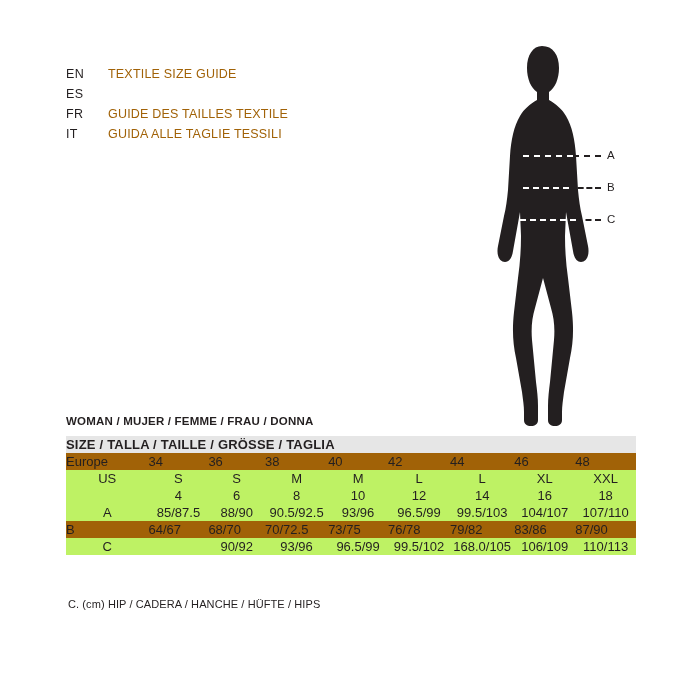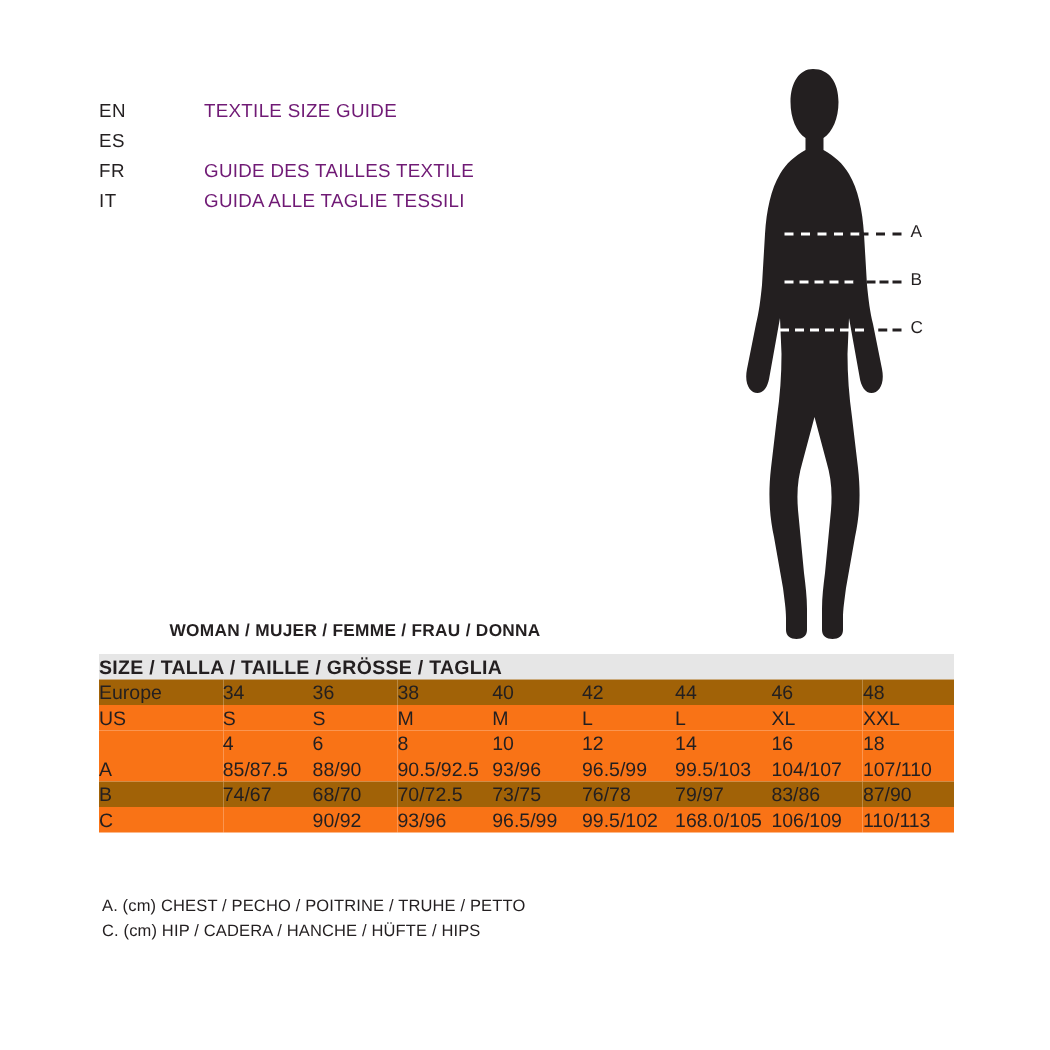--- a/index.html
+++ b/index.html
@@ -25,32 +25,31 @@
     position: absolute;
     left: 66px;
     top: 64px;
     width: 420px;
   }
   .langrow {
     display: flex;
     align-items: baseline;
     height: 20px;
     line-height: 20px;
-    gap: 28px;
   }
   .langcode {
     width: 42px;
     font-size: 12.5px;
     letter-spacing: 0.3px;
     color: #231f20;
   }
   .langtitle {
     font-size: 12.5px;
     letter-spacing: 0.2px;
-    color: #701a75;
+    color: #a16207;
   }
 
   
   .figure-wrap {
     position: absolute;
     left: 480px;
     top: 40px;
     width: 160px;
     height: 390px;
   }
@@ -79,21 +78,20 @@
   }
 
   
   .tbl-title {
     position: absolute;
     left: 66px;
     top: 415px;
     font-size: 11.5px;
     font-weight: bold;
     letter-spacing: 0.2px;
-    margin-left: 47px;
   }
   table.size {
     position: absolute;
     left: 66px;
     top: 436px;
     width: 570px;
     border-collapse: collapse;
     font-size: 13px;
   }
   table.size td {
@@ -105,21 +103,22 @@
   td.lbl {
     width: 100px;
     padding-left: 4px;
   }
   td.val {
     width: 67px;
     text-align: left;
     padding-left: 2px;
   }
   tr.band td {
-    background: #f97316;
+    background: #bef264;
+    text-align: center;
   }
   tr.head td {
     background: #e6e6e6;
     font-weight: bold;
     letter-spacing: 0.2px;
   }
   tr.white td {
     background: #a16207;
   }
 
@@ -246,42 +245,41 @@
         <td class="val">90.5/92.5</td>
         <td class="val">93/96</td>
         <td class="val">96.5/99</td>
         <td class="val">99.5/103</td>
         <td class="val">104/107</td>
         <td class="val">107/110</td>
       </tr>
 
       <tr class="white">
         <td class="lbl">B</td>
-        <td class="val">74/67</td>
+        <td class="val">64/67</td>
         <td class="val">68/70</td>
         <td class="val">70/72.5</td>
         <td class="val">73/75</td>
         <td class="val">76/78</td>
-        <td class="val">79/97</td>
+        <td class="val">79/82</td>
         <td class="val">83/86</td>
         <td class="val">87/90</td>
       </tr>
 
       <tr class="band">
         <td class="lbl">C</td>
         <td class="val"></td>
         <td class="val">90/92</td>
         <td class="val">93/96</td>
         <td class="val">96.5/99</td>
         <td class="val">99.5/102</td>
         <td class="val">168.0/105</td>
         <td class="val">106/109</td>
         <td class="val">110/113</td>
       </tr>
     </tbody>
   </table>
 
   <div class="legend">
-    <div>A. (cm) CHEST / PECHO / POITRINE / TRUHE / PETTO</div>
     <div>C. (cm) HIP / CADERA / HANCHE / HÜFTE / HIPS</div>
   </div>
 
 </div>
 
 </body></html>

